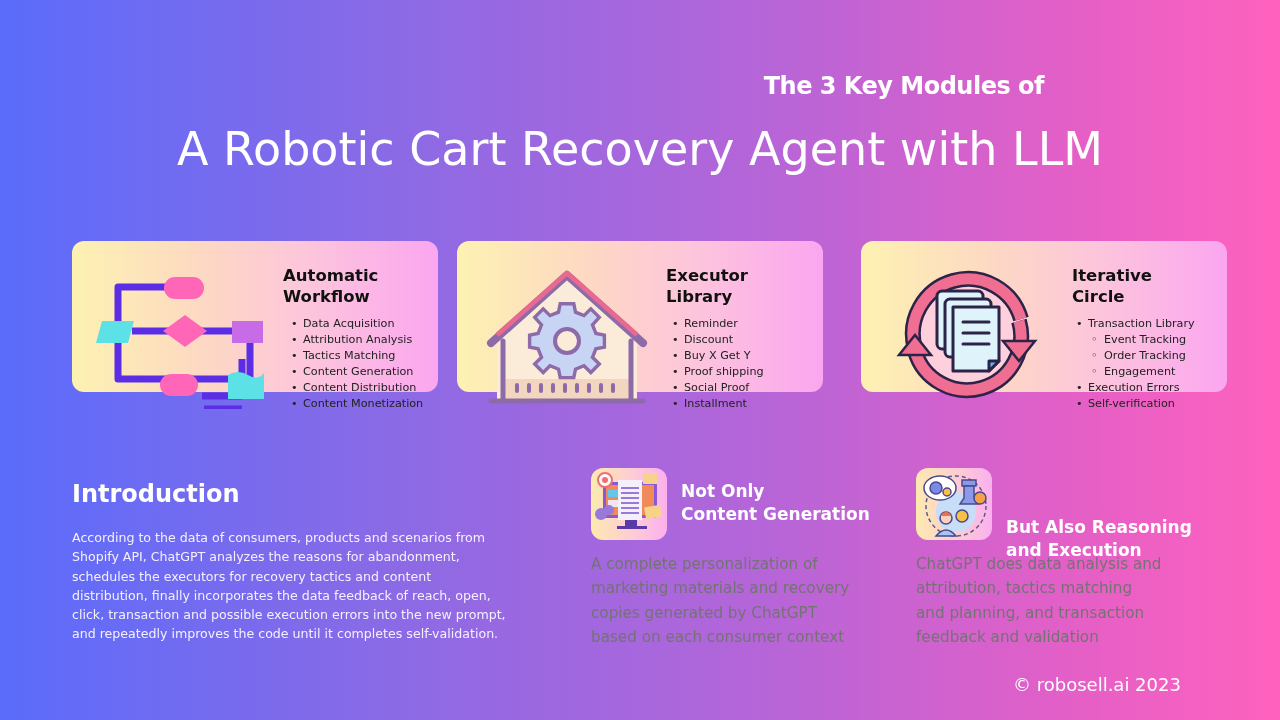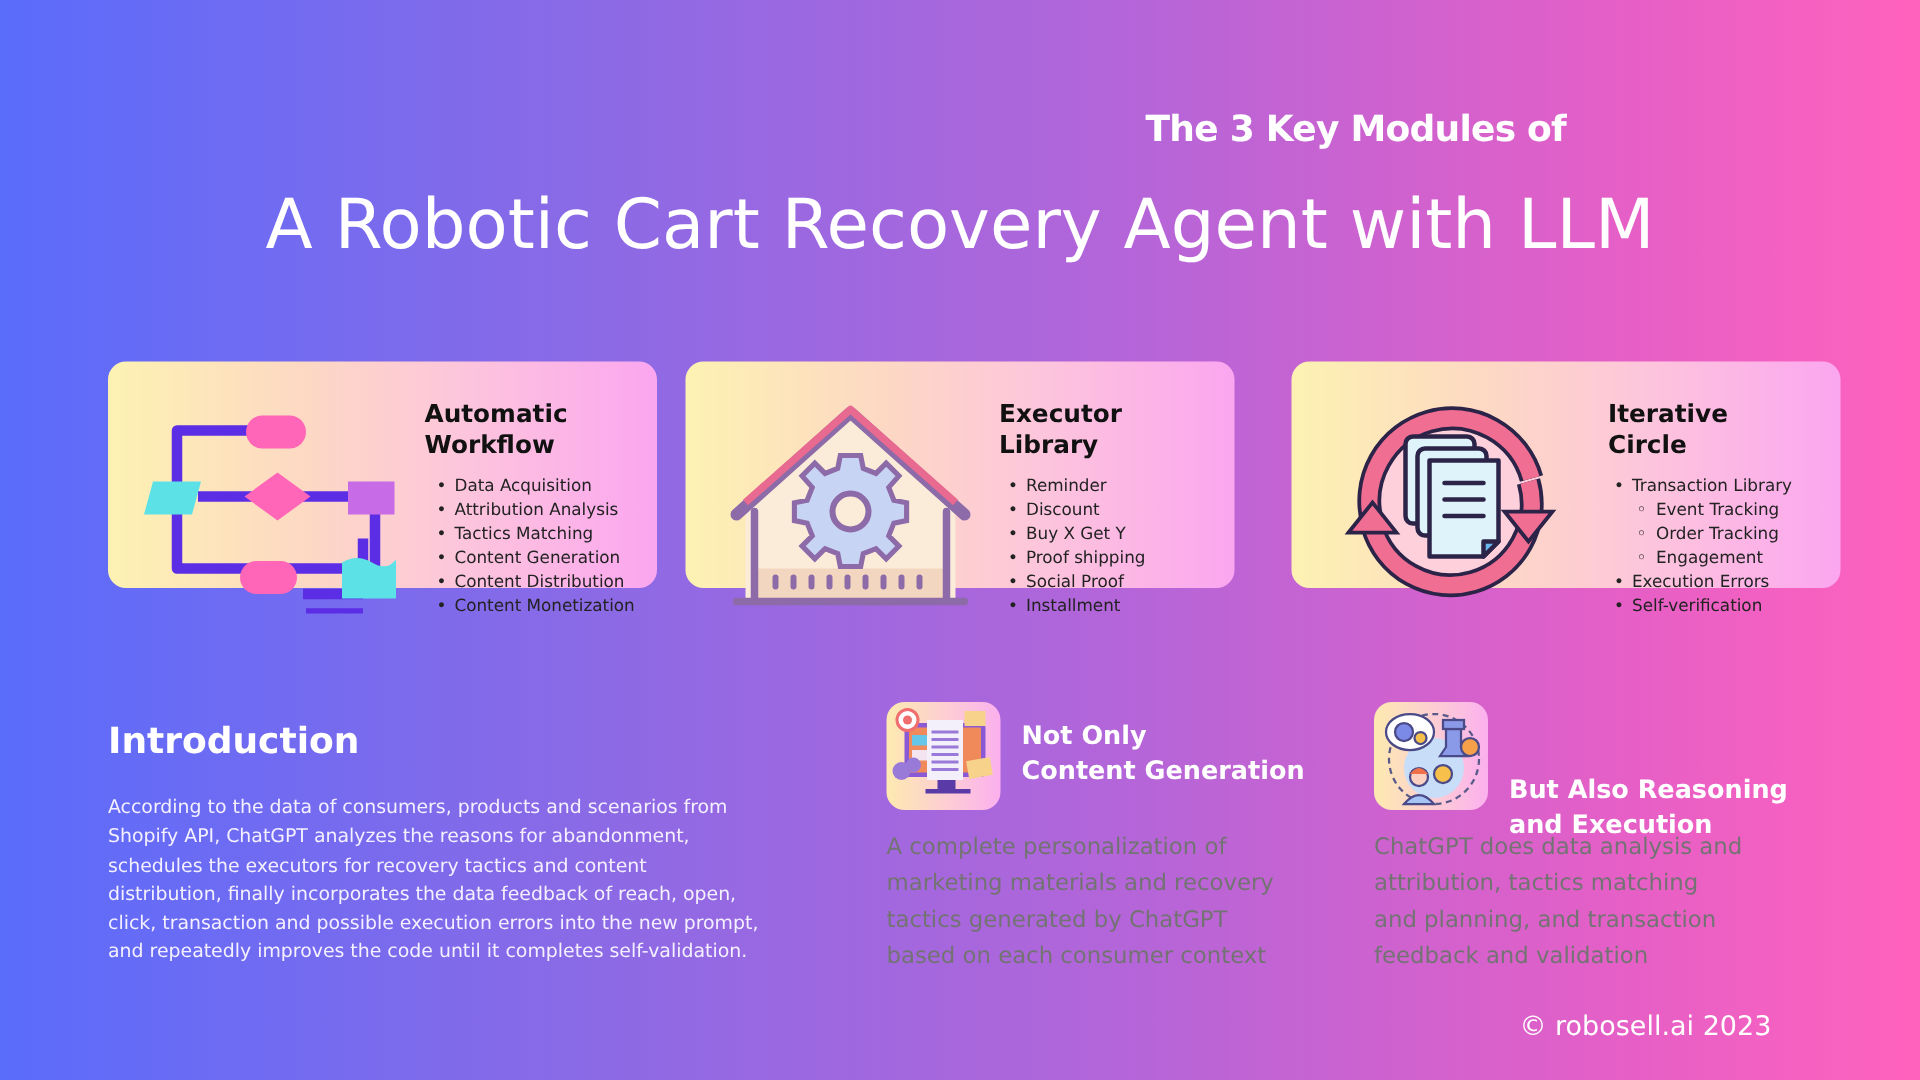--- a/index.html
+++ b/index.html
@@ -209,21 +209,21 @@
       <circle cx="18" cy="42" r="5" fill="#9a7ad8"></circle>
     </svg>
   </div>
   <div class="feature-title" style="left:681px; top:480px;">
     <div>Not Only</div>
     <div>Content Generation</div>
   </div>
   <div class="feature-body" style="left:591px; top:552px; width:310px;">
     <div>A complete personalization of</div>
     <div>marketing materials and recovery</div>
-    <div>tactics generated by ChatGPT</div>
+    <div>copies generated by ChatGPT</div>
     <div>based on each consumer context</div>
   </div>
 
   <div class="feature-icon" style="left:916px;">
     <svg width="76" height="72" viewBox="0 0 76 72">
       <circle cx="40" cy="38" r="30" fill="none" stroke="#5a5a88" stroke-width="1.5" stroke-dasharray="4 3"></circle>
       <circle cx="40" cy="44" r="20" fill="#c8ddf8"></circle>
       <ellipse cx="24" cy="20" rx="16" ry="12" fill="#fff" stroke="#4a4a88" stroke-width="1.5"></ellipse>
       <circle cx="20" cy="20" r="6" fill="#7a8ae6" stroke="#4a4a88" stroke-width="1.5"></circle>
       <circle cx="31" cy="24" r="4" fill="#f6c04a" stroke="#4a4a88" stroke-width="1.5"></circle>

